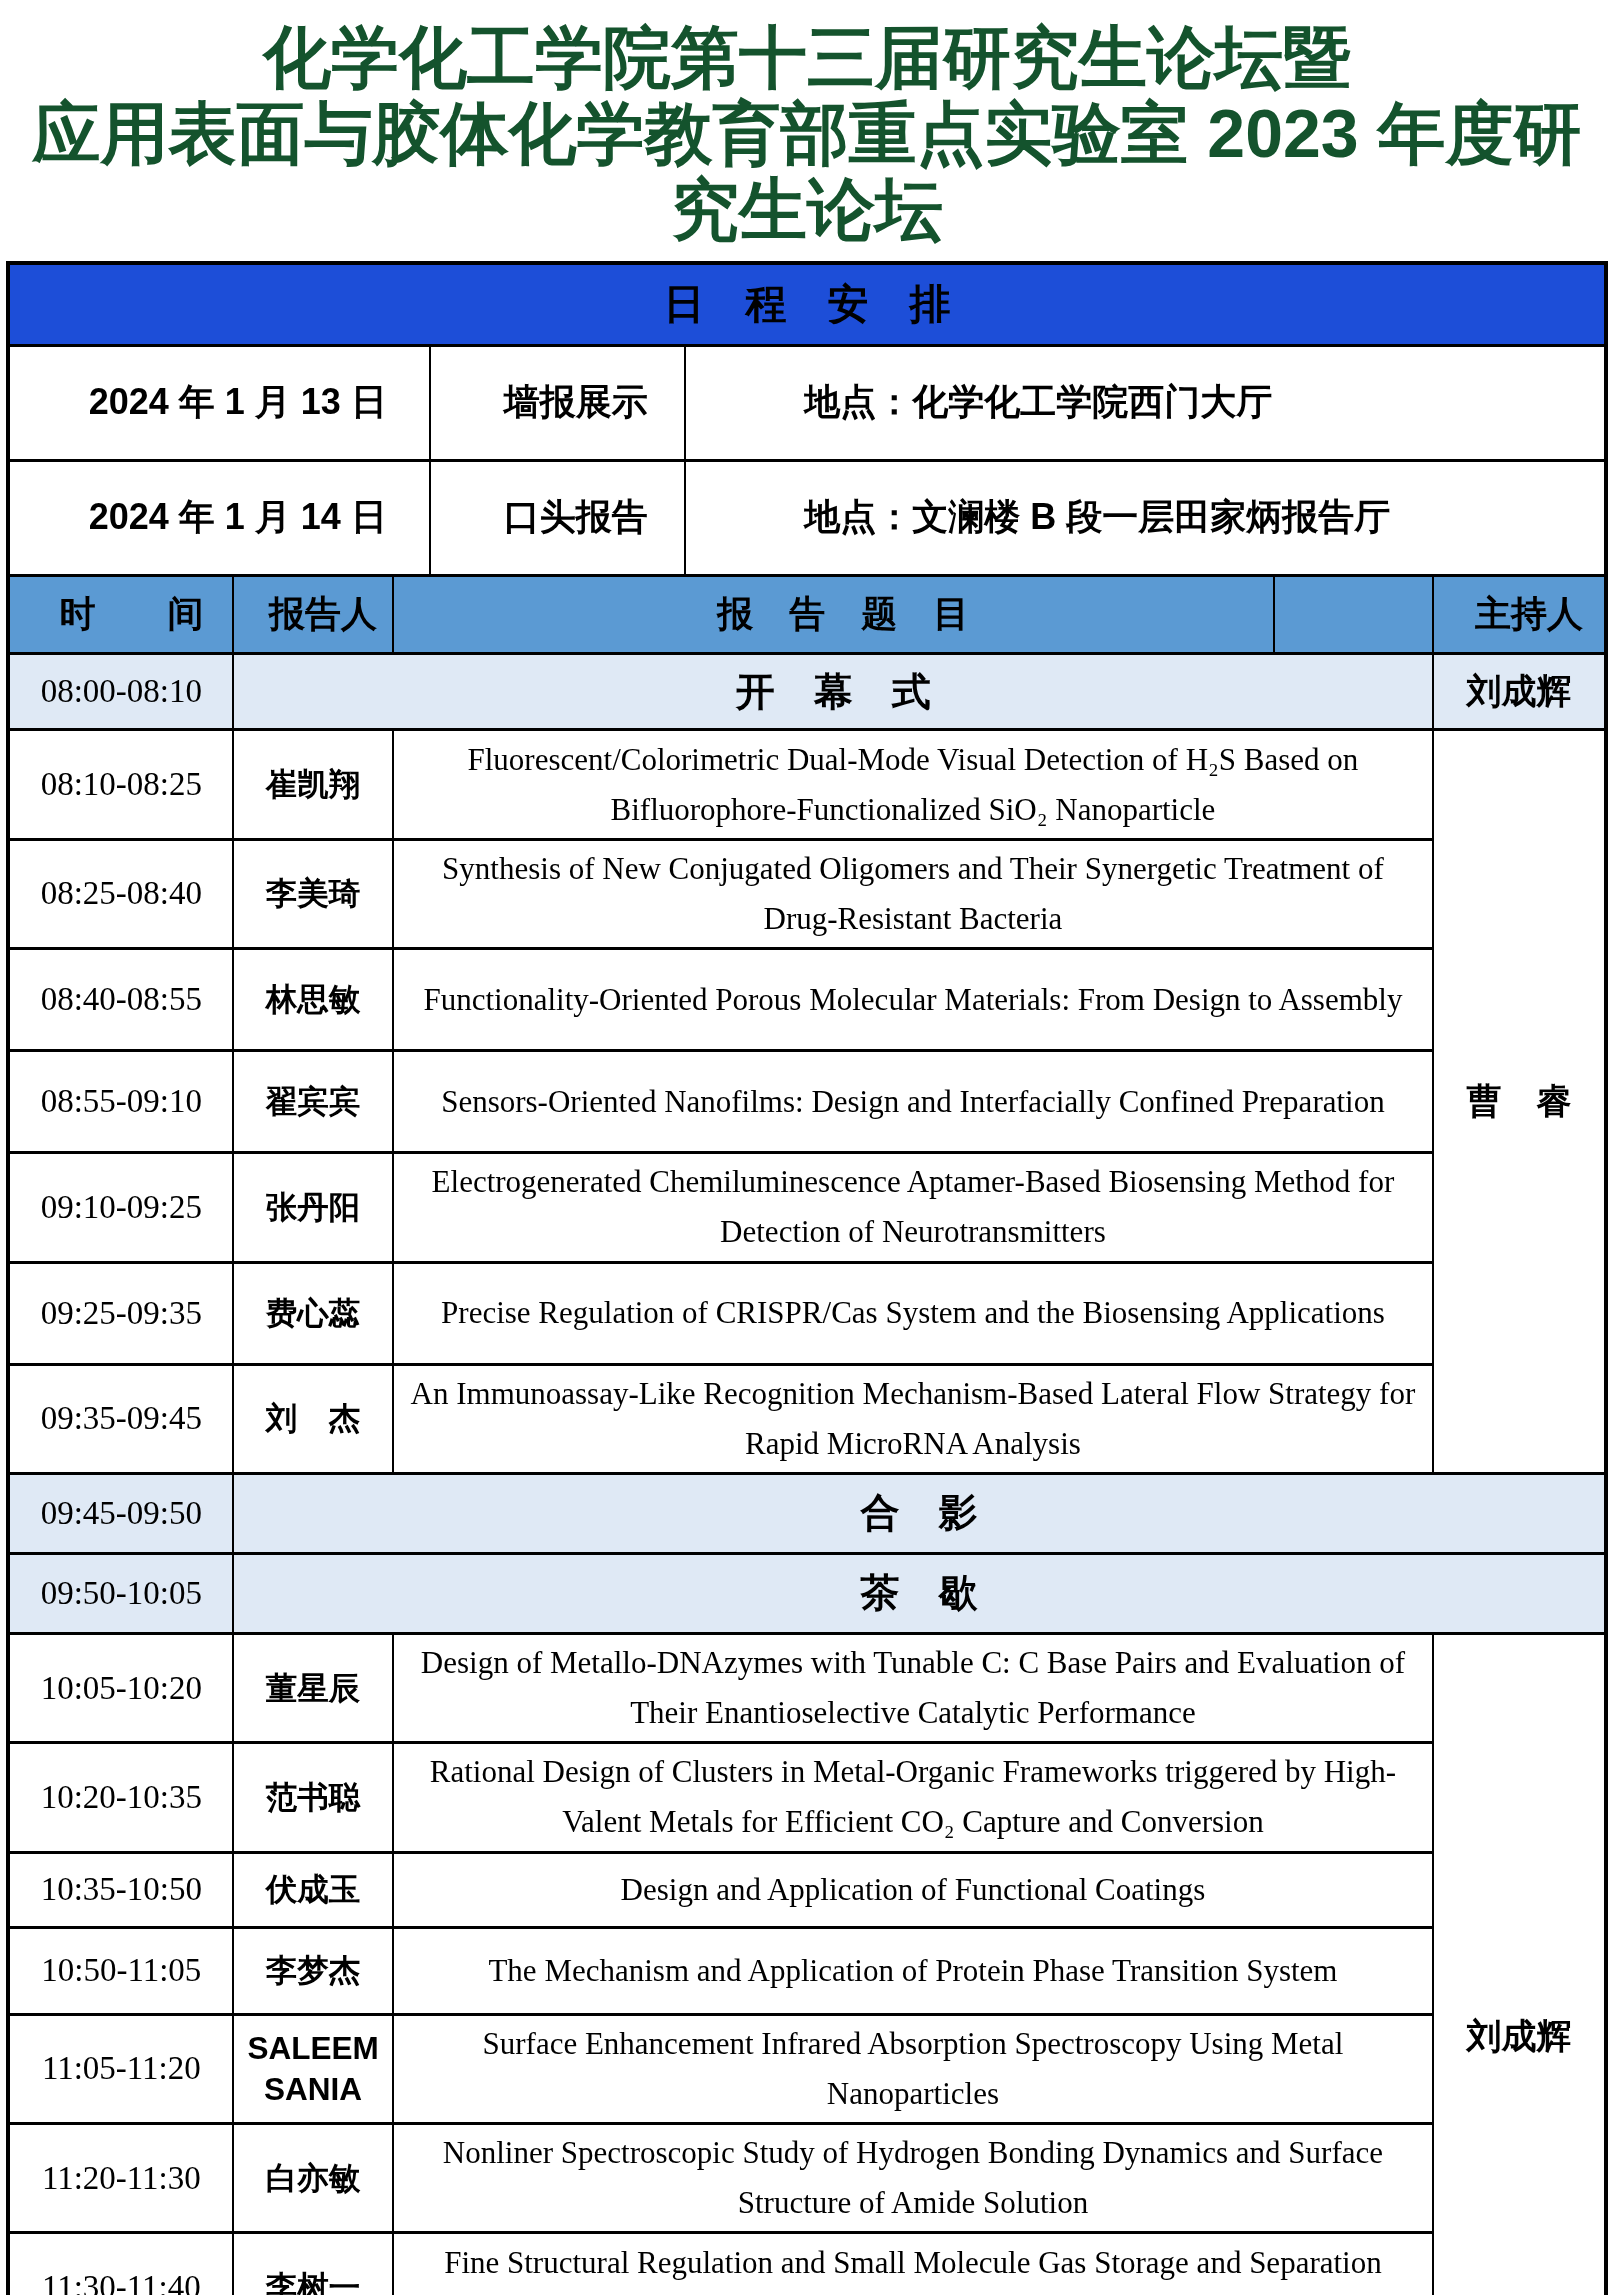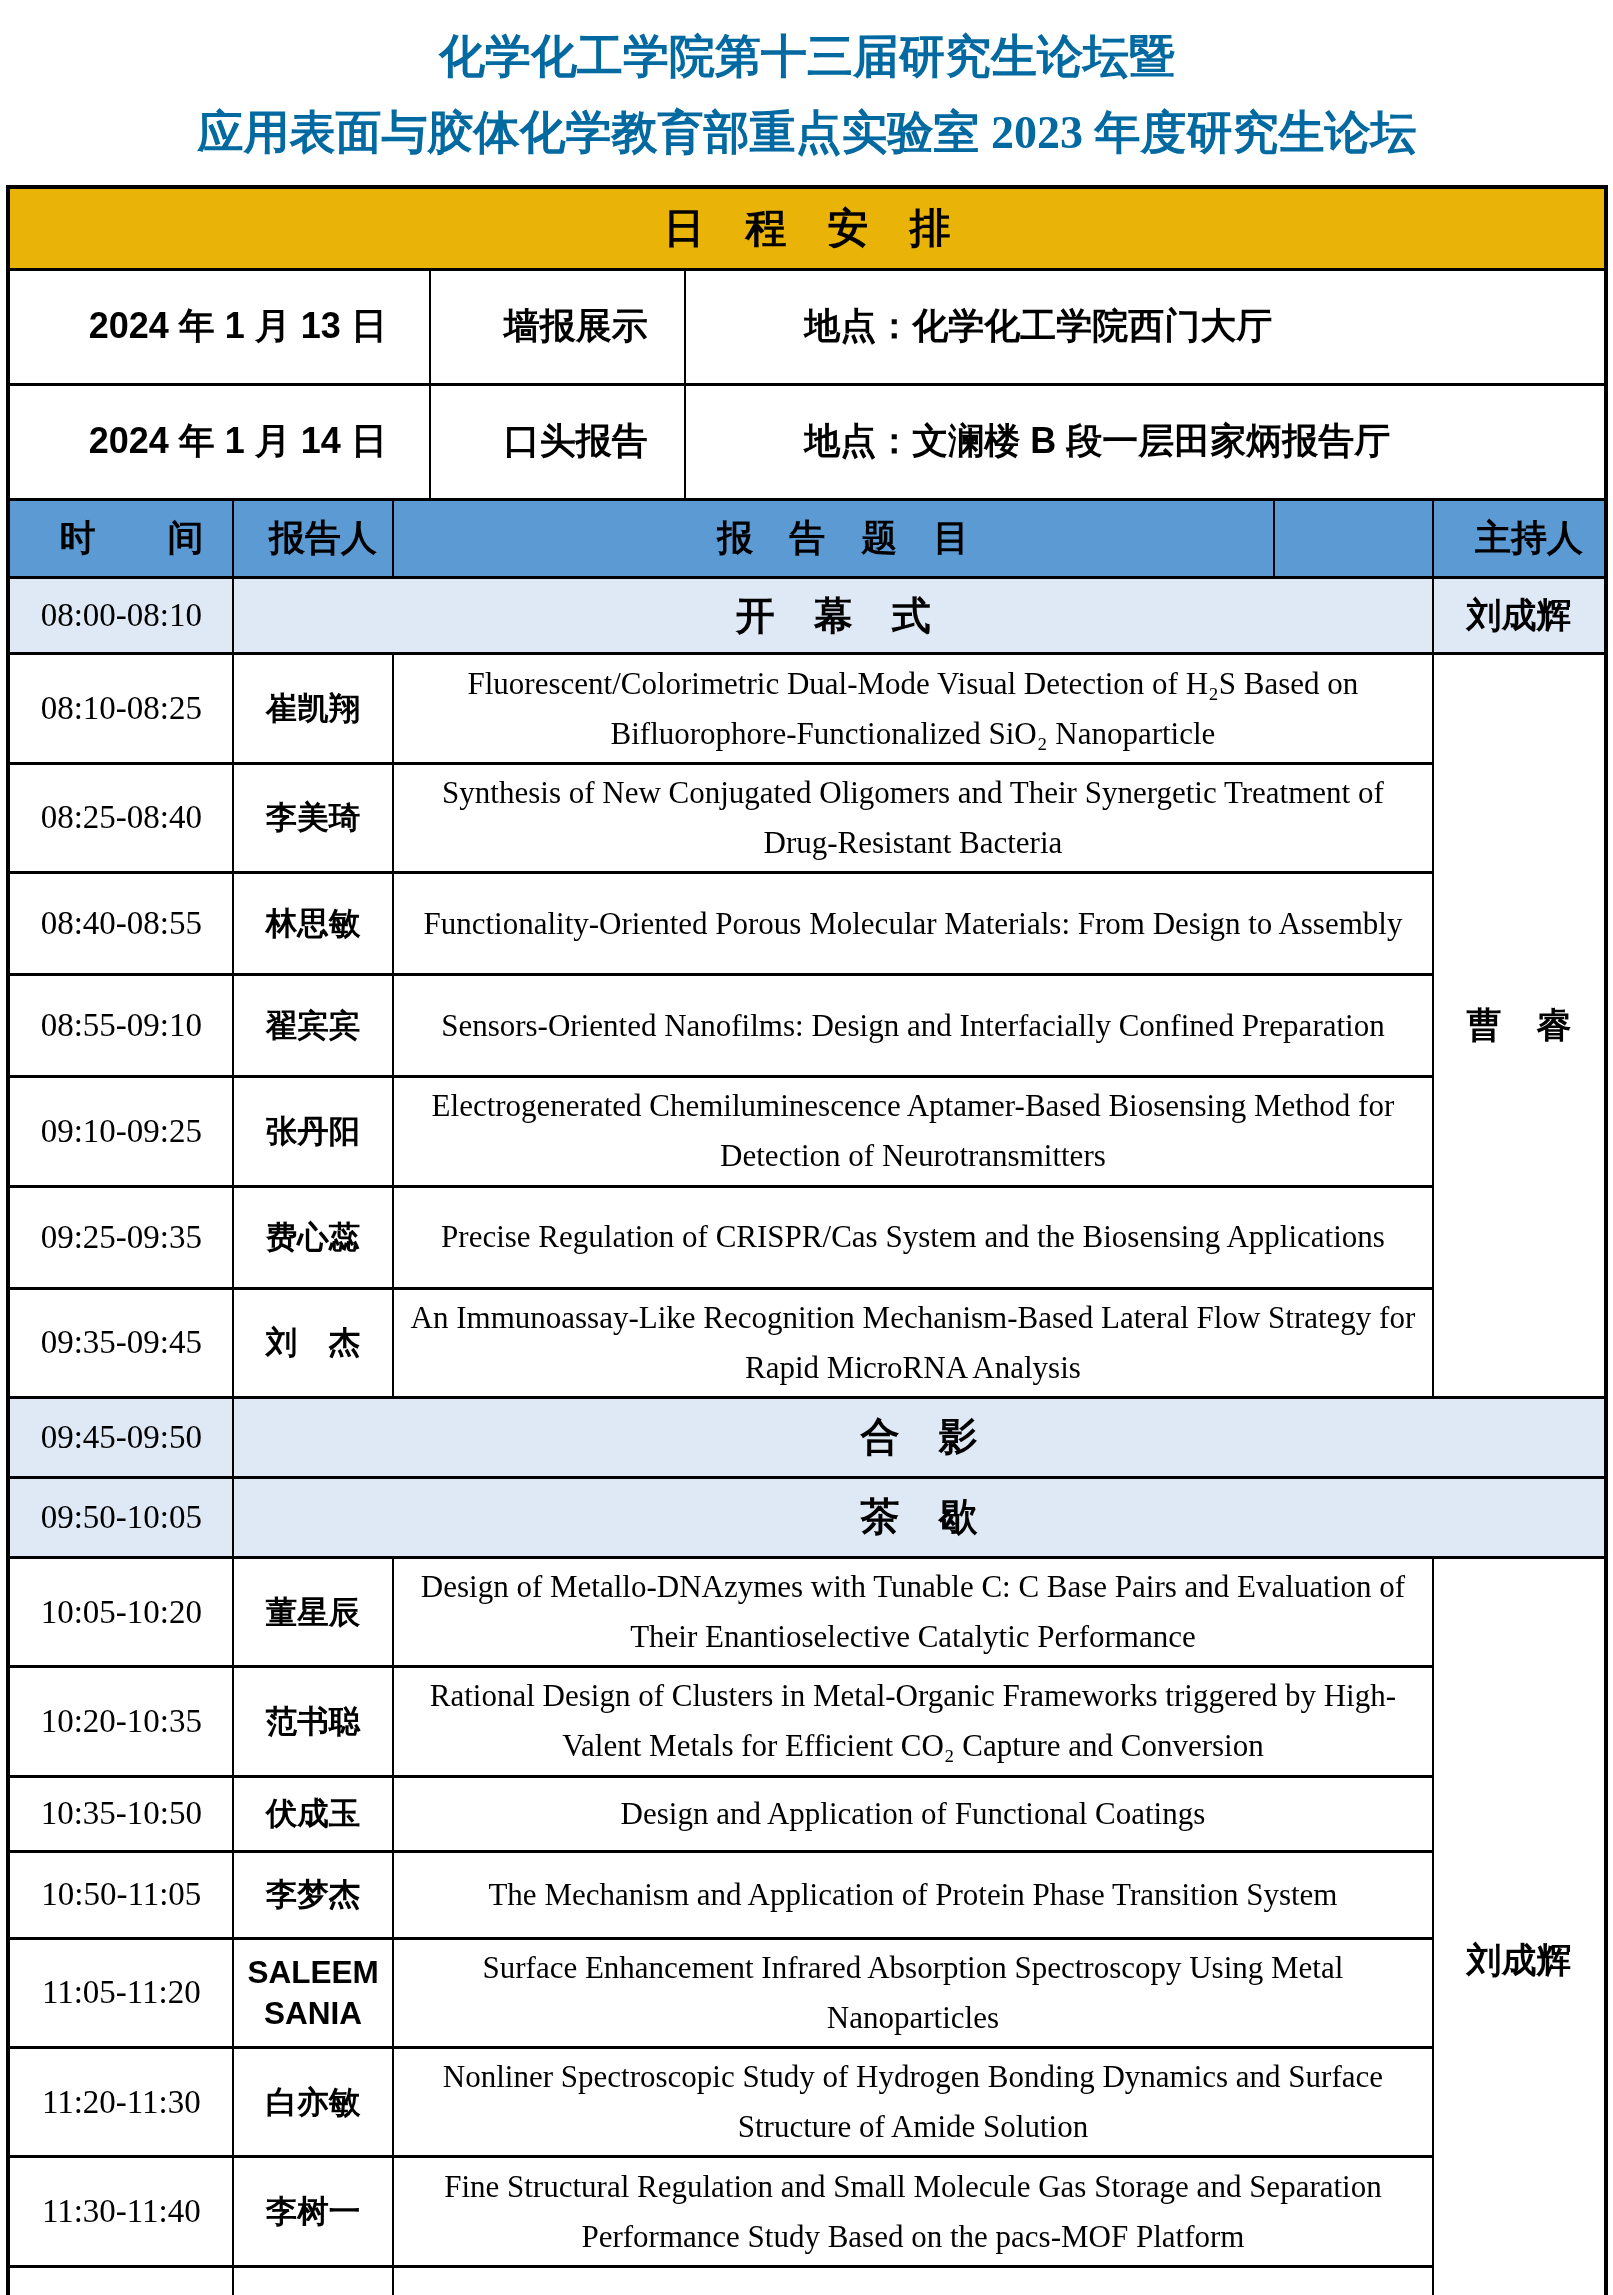--- a/index.html
+++ b/index.html
@@ -1,28 +1,28 @@
 <!DOCTYPE html>
 <html style="font-size:12.6px"><head>
 <meta charset="utf-8">
 <style>
   html,body{margin:0;padding:0;background:#ffffff;}
   body{width:1614px;font-family:"Liberation Sans","DejaVu Sans",sans-serif;color:#000;}
   .page{width:1614px;box-sizing:border-box;padding:11px 6.3px 0 6.3px;}
 
   
   .titleblock{text-align:center;padding:7.9px 0 14px 0;}
-  .titleblock .tline{font-size:46px;font-weight:bold;color:#0369a1;line-height:76px;
-    font-family:Liberation Serif, serif;}
+  .titleblock .tline{font-size:68px;font-weight:bold;color:#14532d;line-height:76px;
+    font-family:Liberation Sans, sans-serif;}
 
   
   .sheet{border:4.7px solid #000;}
 
   
-  .banner{background:#eab308;border-bottom:3.9px solid #000;height:79px;
+  .banner{background:#1d4ed8;border-bottom:3.9px solid #000;height:79px;
     display:flex;align-items:center;justify-content:center;}
   .banner span{font-size:41px;font-weight:bold;}
 
   
   .daterow{display:grid;grid-template-columns:26.3% 16% 57.7%;border-bottom:3.9px solid #000;height:112px;}
   .daterow .dcell{display:flex;align-items:center;justify-content:center;font-size:36px;font-weight:bold;padding-left:36px;}
   .daterow .dcell + .dcell{border-left:2.4px solid #000;}
   .daterow .loc{justify-content:flex-start;padding-left:118px;}
 
   

